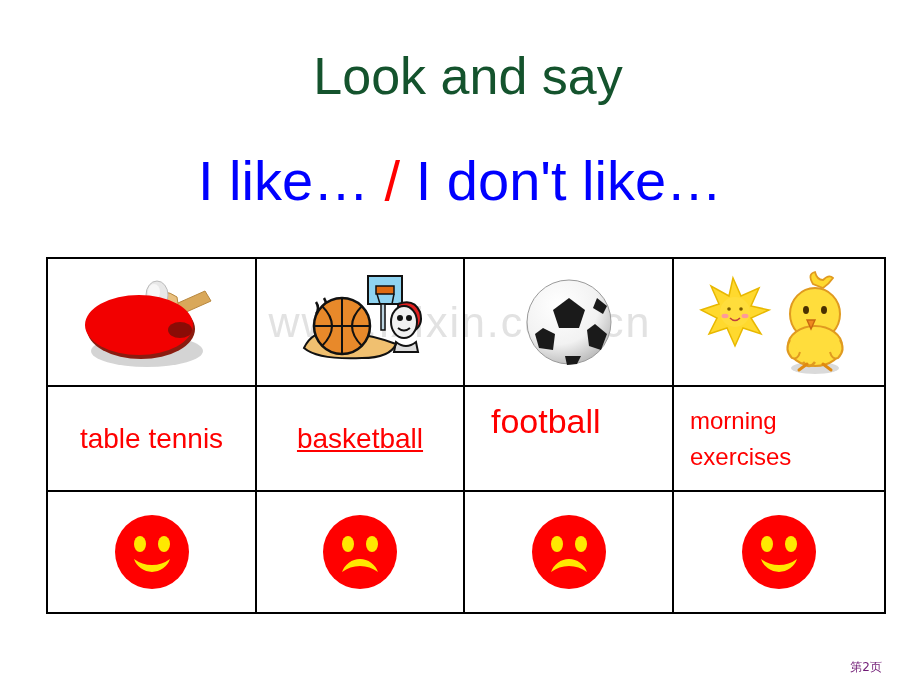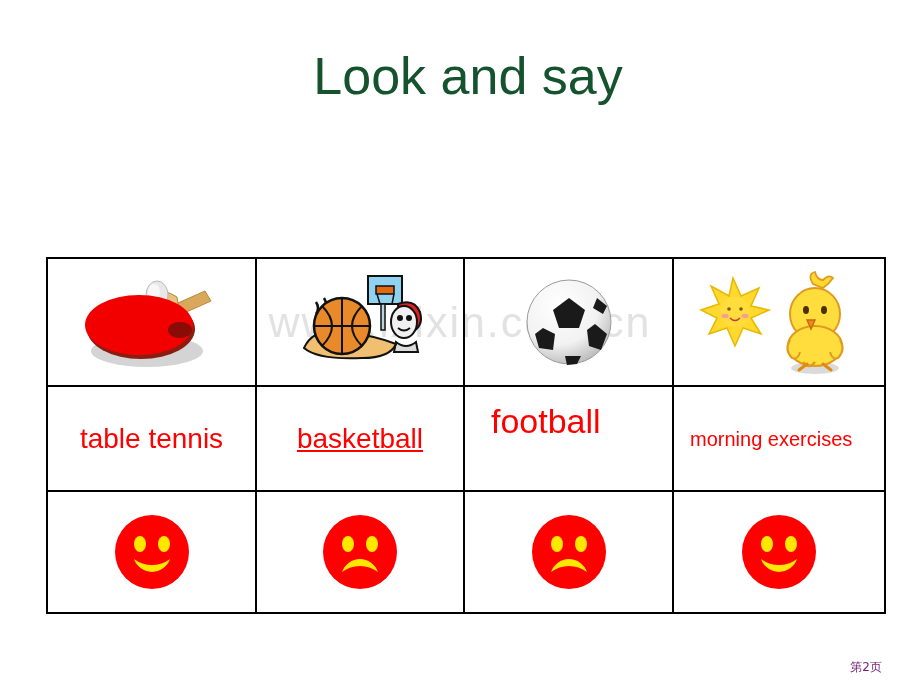--- a/index.html
+++ b/index.html
@@ -128,21 +128,21 @@
     top: 14px;
     width: 150px;
     font-size: 34px;
     line-height: 41px;
     text-align: left;
     padding-left: 22px;
     word-break: break-all;
     white-space: normal;
   }
   .label-cell.two-line .label-text {
-    font-size: 20px;
+    font-size: 24px;
     line-height: 36px;
     text-align: left;
     padding-left: 16px;
   }
 
   
   .face-cell {
     text-align: center;
   }
   .face-wrap {
@@ -165,20 +165,25 @@
 </style>
 </head>
 <body>
 
 <div id="slide">
 
   <div class="watermark">www.ixixin.com.cn</div>
 
   <div class="title">Look and say</div>
 
+  <div class="subtitle">
+    <span>I like…</span>
+    <span class="slash">/</span>
+    <span>I don't like…</span>
+  </div>
 
   <table class="table">
     <tbody>
 
       <tr class="row-pic">
 
         <td class="pic-cell col-1">
           <div class="pic-wrap">
             <svg width="150" height="110" viewBox="0 0 150 110">
 

